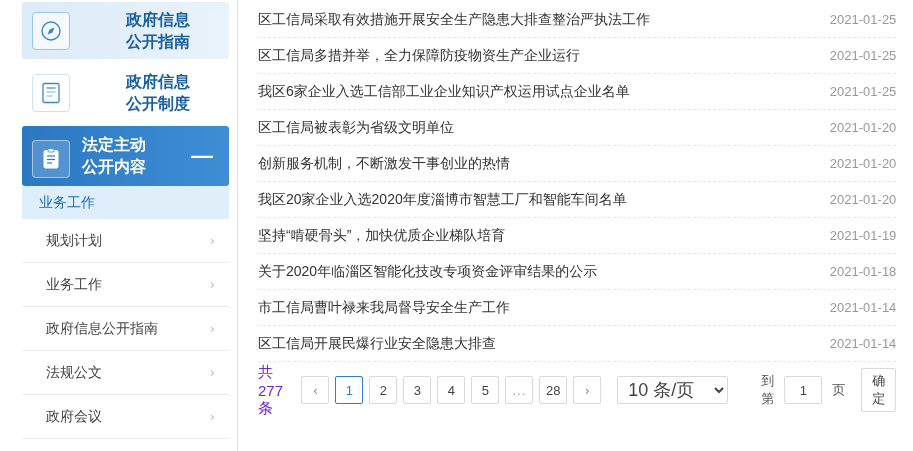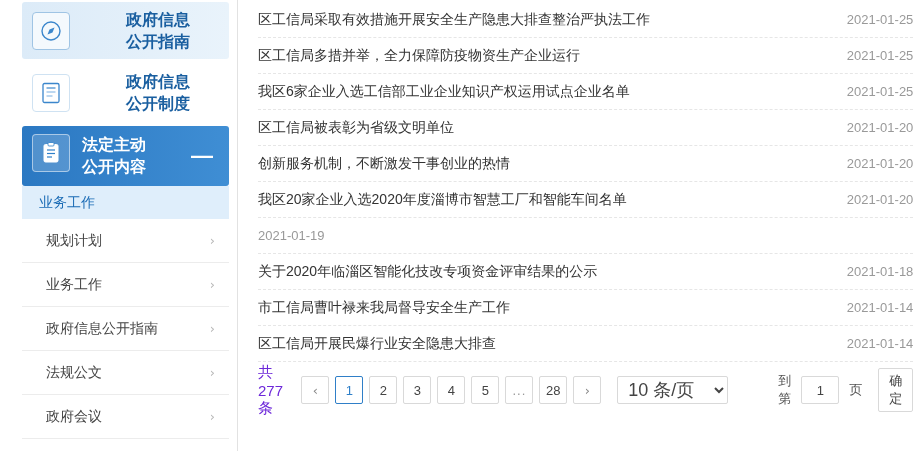--- a/index.html
+++ b/index.html
@@ -197,21 +197,21 @@
     font-size: 18px;
     color: #444;
     padding: 0 6px;
     margin-left: 10px;
     font-family: "Liberation Sans", sans-serif;
   }
   .jump {
     display: flex;
     align-items: center;
     gap: 10px;
-    margin-left: 44px;
+    margin-left: 27px;
     font-size: 13px;
     color: #555;
   }
   .jump-input {
     width: 38px;
     height: 28px;
     border: 1px solid #d9d9d9;
     border-radius: 2px;
     text-align: center;
     font-size: 13px;
@@ -256,21 +256,21 @@
           <line x1="6.5" y1="7" x2="15.5" y2="7" stroke="#3b86cc" stroke-width="1.2"></line>
           <line x1="6.5" y1="11" x2="15.5" y2="11" stroke="#8fbde6" stroke-width="1.2"></line>
           <line x1="6.5" y1="15" x2="12.5" y2="15" stroke="#8fbde6" stroke-width="1.2"></line>
         </svg>
       </div>
       <div class="nav-label">政府信息
 公开制度</div>
     </div>
 
     <div class="nav-card c3">
-      <div style="display:flex;align-items:flex-start;">
+      <div style="display:flex;align-items:flex-end;">
         <div class="nav-icon on-blue">
           <svg width="22" height="24" viewBox="0 0 22 24">
             <rect x="4" y="3.5" width="14" height="17.5" rx="1.5" fill="#ffffff" stroke="#ffffff" stroke-width="1"></rect>
             <rect x="8" y="1.5" width="6" height="3.5" rx="1" fill="#ffffff" stroke="#2f7fc8" stroke-width="0.8"></rect>
             <line x1="7" y1="9" x2="15" y2="9" stroke="#2f7fc8" stroke-width="1.2"></line>
             <line x1="7" y1="12.5" x2="15" y2="12.5" stroke="#2f7fc8" stroke-width="1.2"></line>
             <line x1="7" y1="16" x2="12" y2="16" stroke="#2f7fc8" stroke-width="1.2"></line>
           </svg>
         </div>
         <div class="nav-label">法定主动
@@ -334,20 +334,21 @@
       </div>
       <div class="news-row">
         <div class="news-title">创新服务机制，不断激发干事创业的热情</div>
         <div class="news-date">2021-01-20</div>
       </div>
       <div class="news-row">
         <div class="news-title">我区20家企业入选2020年度淄博市智慧工厂和智能车间名单</div>
         <div class="news-date">2021-01-20</div>
       </div>
       <div class="news-row">
+        <div class="news-title">坚持“啃硬骨头”，加快优质企业梯队培育</div>
         <div class="news-date">2021-01-19</div>
       </div>
       <div class="news-row">
         <div class="news-title">关于2020年临淄区智能化技改专项资金评审结果的公示</div>
         <div class="news-date">2021-01-18</div>
       </div>
       <div class="news-row">
         <div class="news-title">市工信局曹叶禄来我局督导安全生产工作</div>
         <div class="news-date">2021-01-14</div>
       </div>

